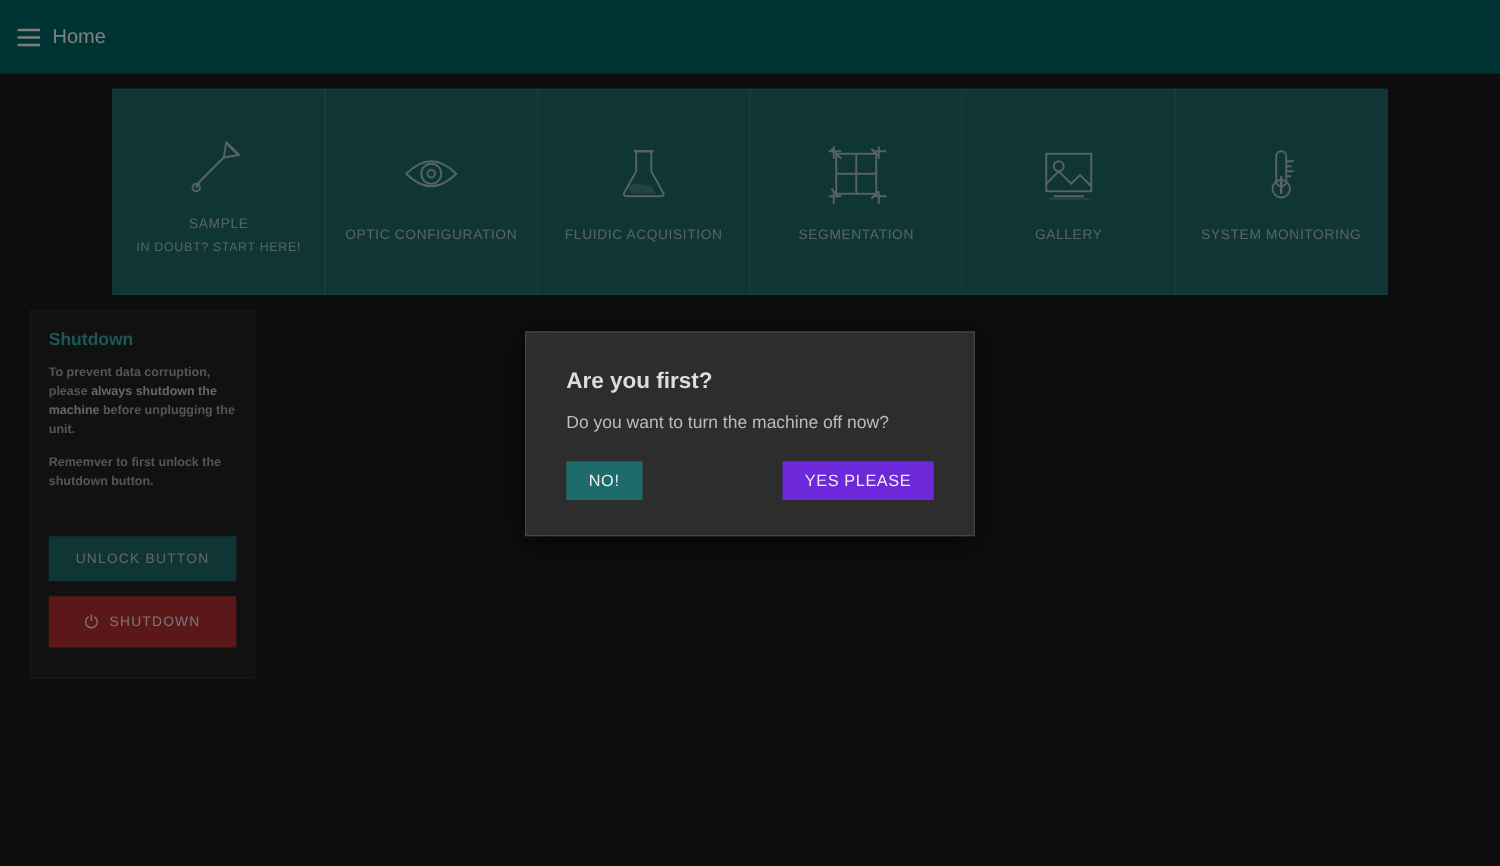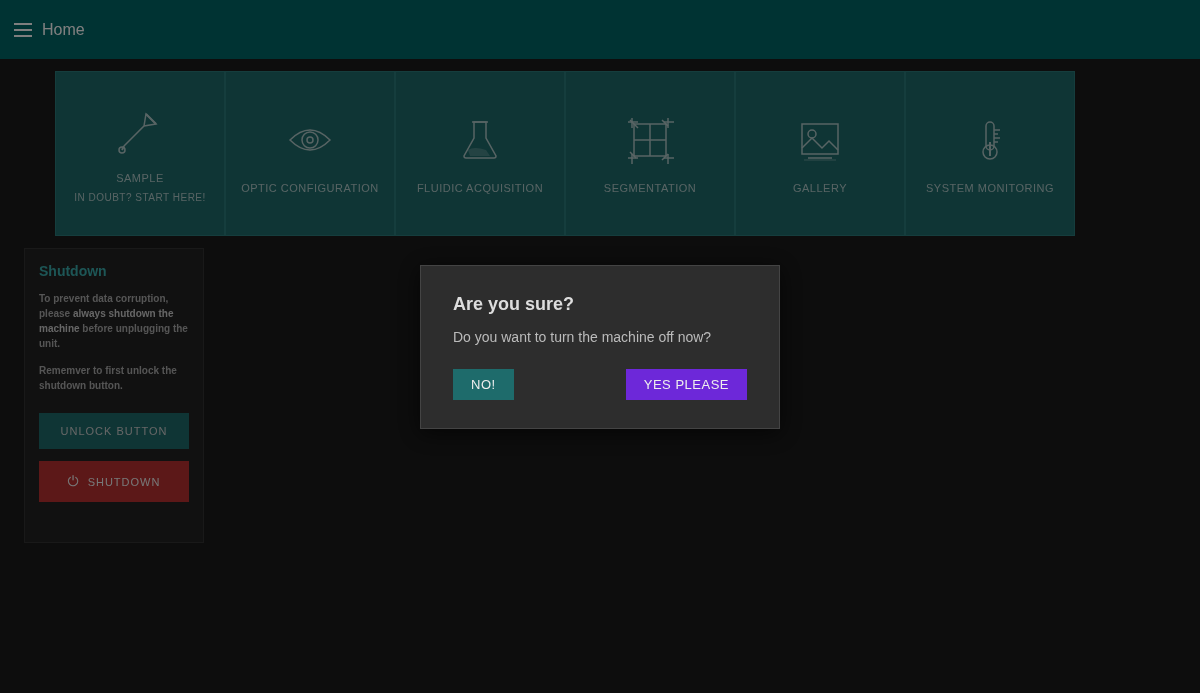--- a/index.html
+++ b/index.html
@@ -38,21 +38,21 @@
       font-size: 16px;
       font-weight: normal;
     }
 
     
     .nav-cards {
       display: flex;
       gap: 0;
       padding: 12px 55px;
       background-color: #1a1a1a;
-      justify-content: flex-start;
+      justify-content: center;
     }
     .nav-card {
       background-color: #1e6b6b;
       border: 1px solid #2a7a7a;
       width: 170px;
       height: 165px;
       display: flex;
       flex-direction: column;
       align-items: center;
       justify-content: center;
@@ -117,21 +117,21 @@
     .unlock-button {
       background-color: #1e6b6b;
       color: #ccc;
       border: none;
       padding: 12px;
       font-size: 11px;
       text-transform: uppercase;
       letter-spacing: 1px;
       cursor: pointer;
       width: 100%;
-      margin-top: 8px;
+      margin-top: 24px;
     }
     .shutdown-button {
       background-color: #b83030;
       color: #eee;
       border: none;
       padding: 12px;
       font-size: 11px;
       text-transform: uppercase;
       letter-spacing: 1px;
       cursor: pointer;
@@ -319,20 +319,20 @@
     <button class="shutdown-button">
       <span class="power-icon">⏻</span>
       <span>SHUTDOWN</span>
     </button>
   </div>
 
 </div>
 
 <div class="dialog-overlay">
   <div class="dialog-box">
-    <div class="dialog-title">Are you sure?</div>
+    <div class="dialog-title">Are you first?</div>
     <div class="dialog-message">Do you want to turn the machine off now?</div>
     <div class="dialog-buttons">
       <button class="btn-no">NO!</button>
       <button class="btn-yes">YES PLEASE</button>
     </div>
   </div>
 </div>
 
 </body></html>

